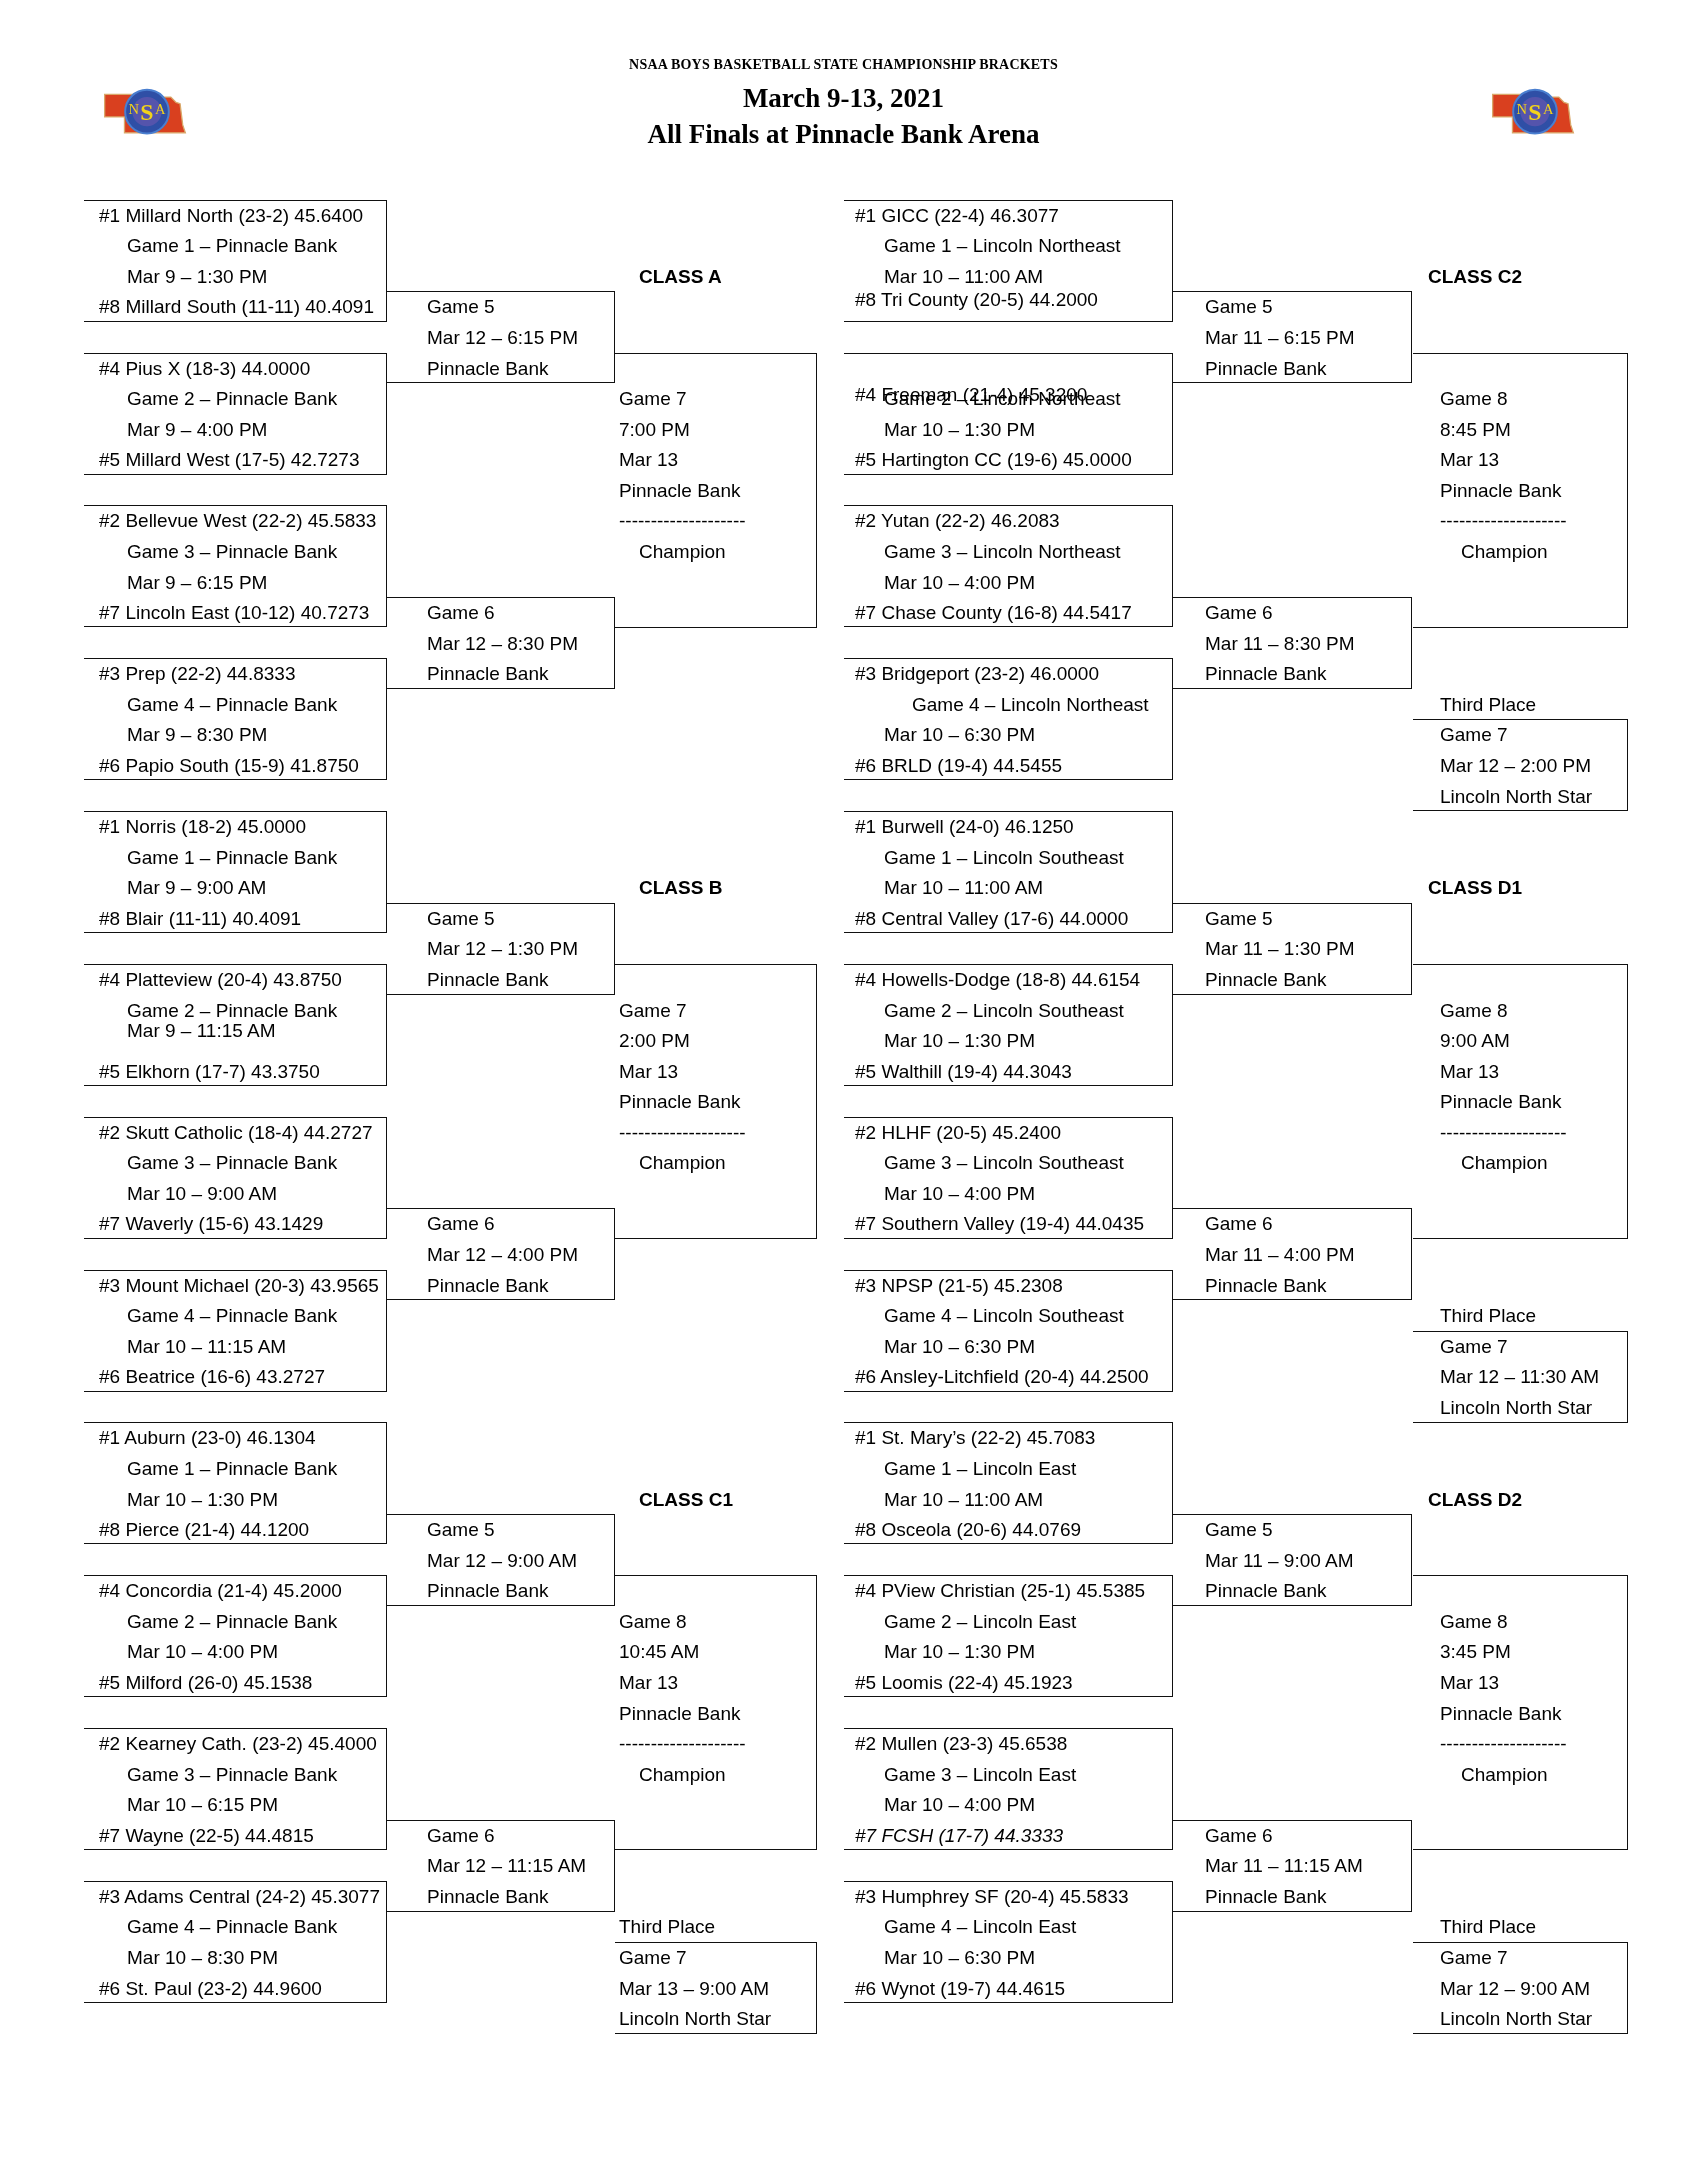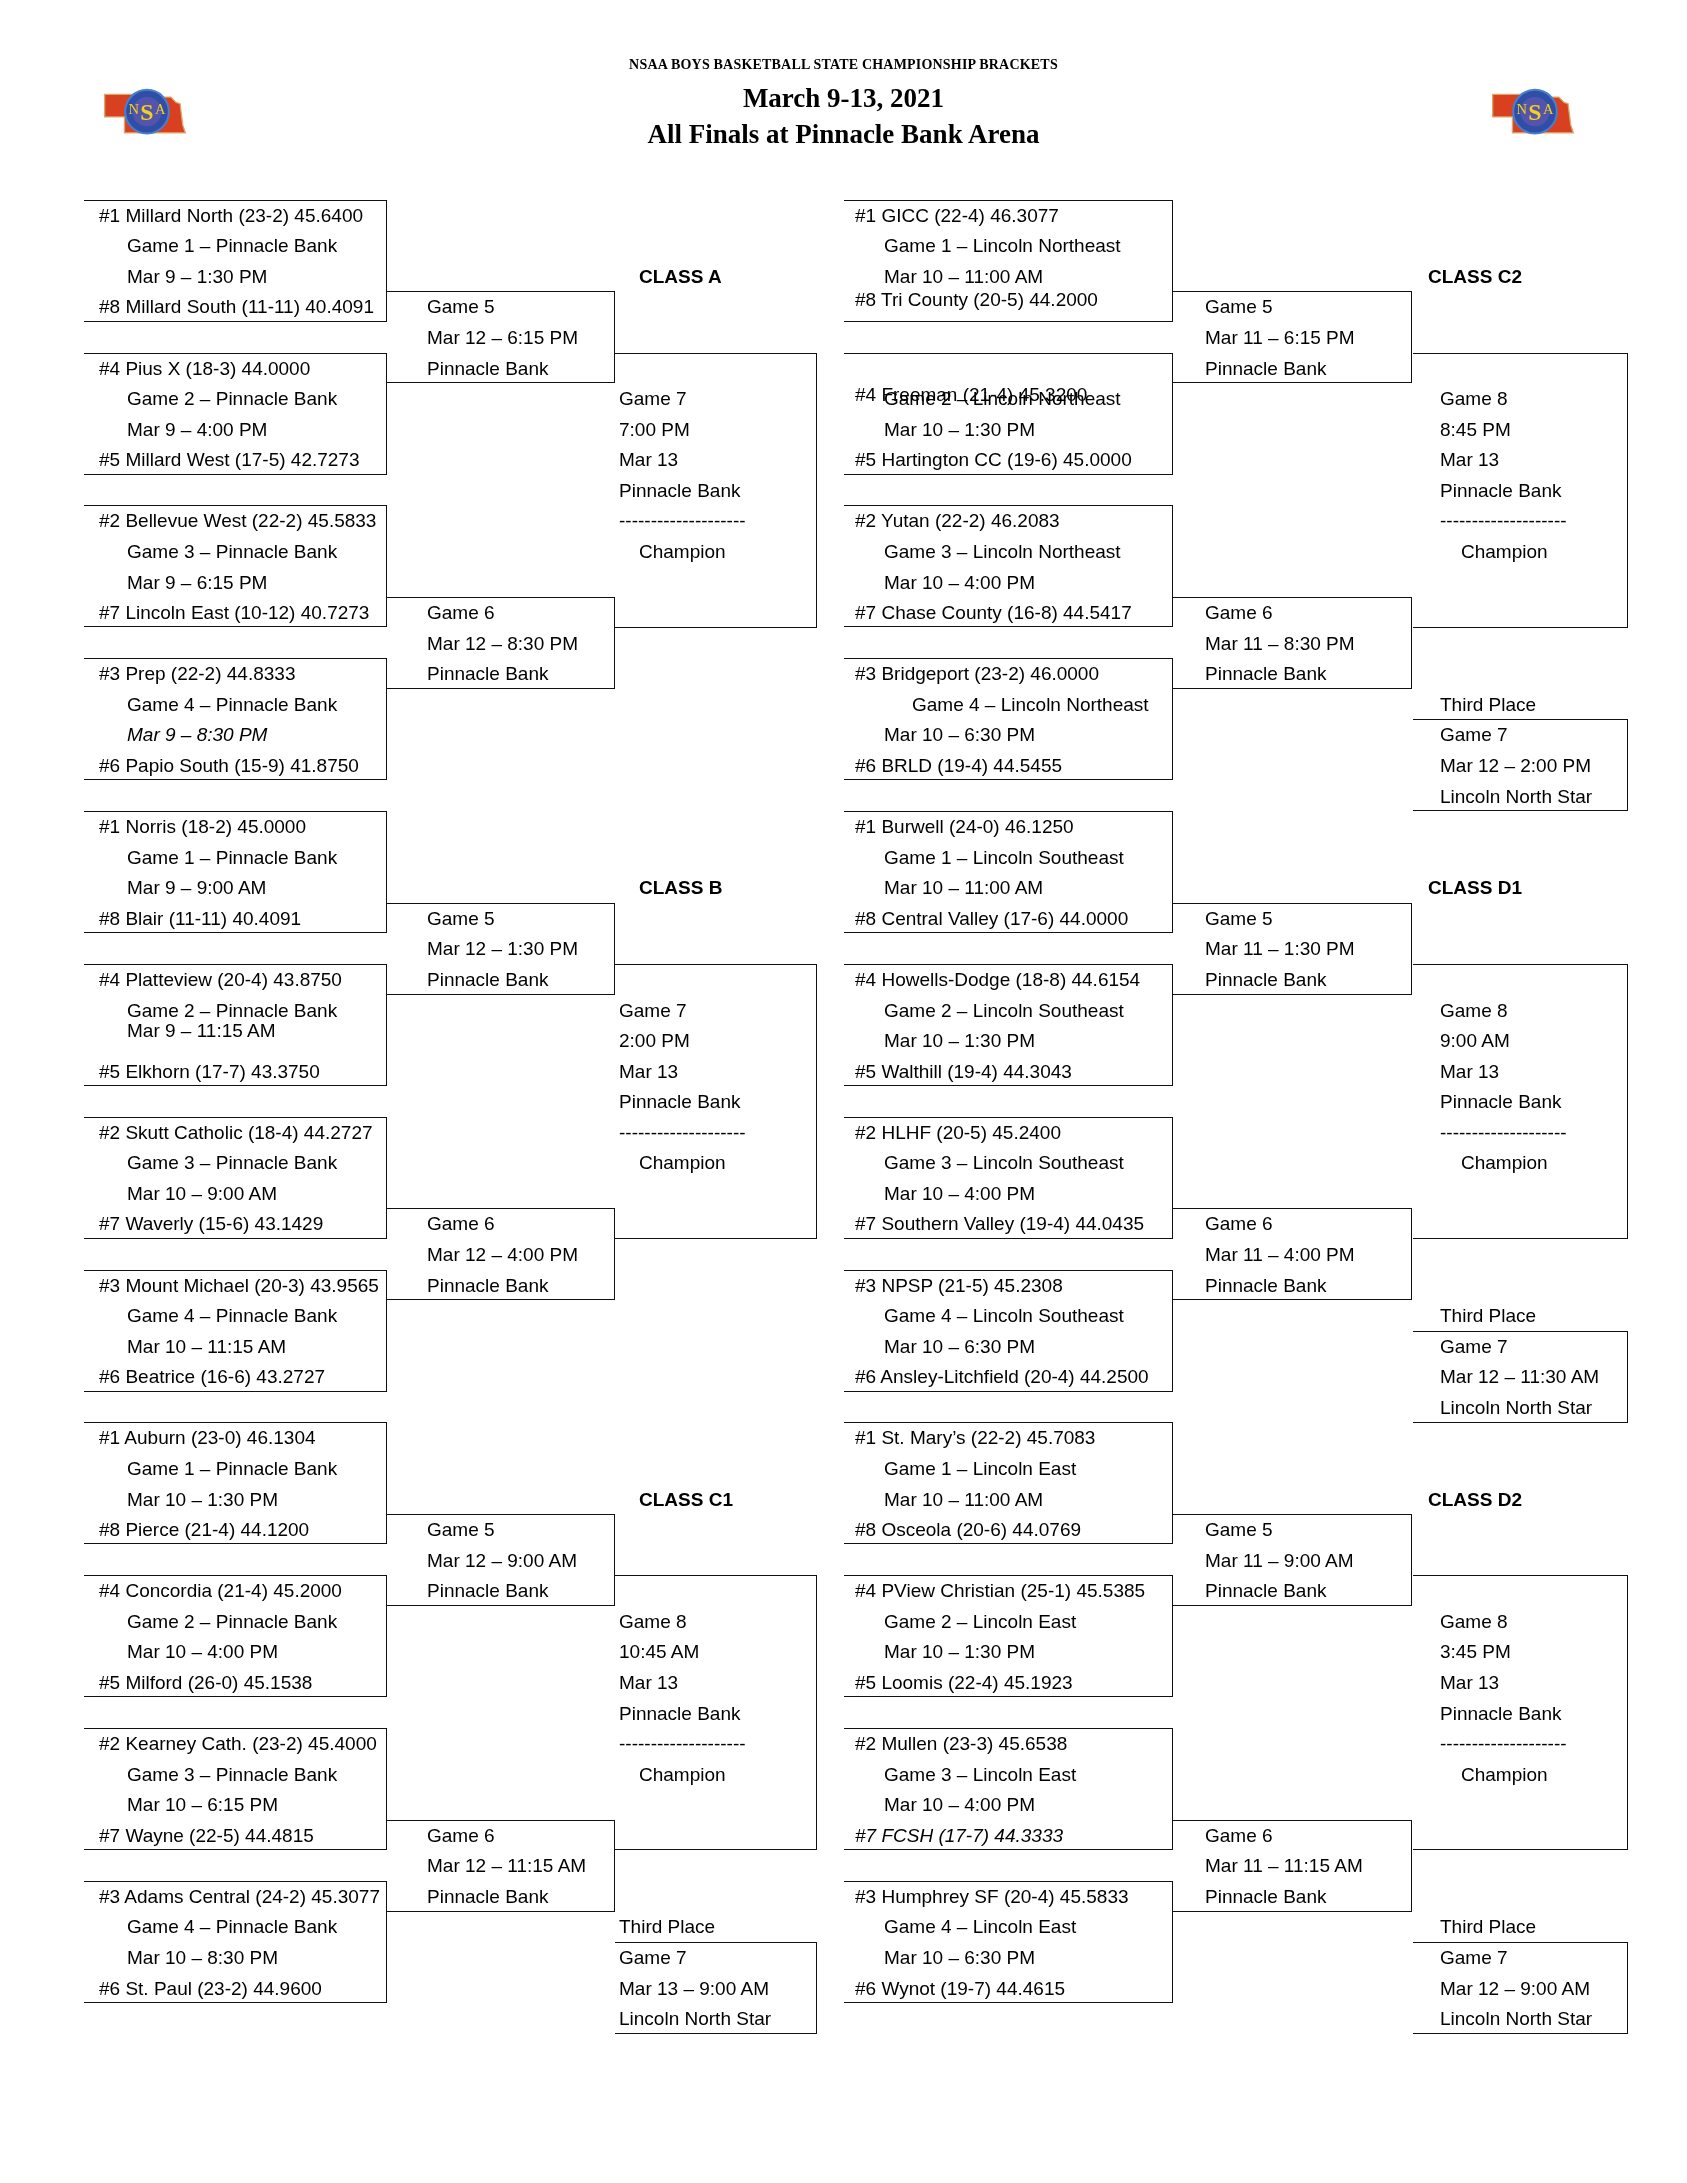--- a/index.html
+++ b/index.html
@@ -59,21 +59,21 @@
     <div class="t" style="left: 127px; top: 414px;">Mar 9 – 4:00 PM</div>
     <div class="t" style="left: 99px; top: 444px;">#5 Millard West (17-5) 42.7273</div>
     <div class="box noleft" style="left: 84px; top: 505px; width: 303px; height: 122px; border-left: none;"></div>
     <div class="t" style="left: 99px; top: 505px;">#2 Bellevue West (22-2) 45.5833</div>
     <div class="t" style="left: 127px; top: 536px;">Game 3 – Pinnacle Bank</div>
     <div class="t" style="left: 127px; top: 567px;">Mar 9 – 6:15 PM</div>
     <div class="t" style="left: 99px; top: 597px;">#7 Lincoln East (10-12) 40.7273</div>
     <div class="box noleft" style="left: 84px; top: 658px; width: 303px; height: 122px; border-left: none;"></div>
     <div class="t" style="left: 99px; top: 658px;">#3 Prep (22-2) 44.8333</div>
     <div class="t" style="left: 127px; top: 689px;">Game 4 – Pinnacle Bank</div>
-    <div class="t" style="left: 127px; top: 719px; font-style: italic;">Mar 9 – 8:30 PM</div>
+    <div class="t" style="left: 127px; top: 719px;">Mar 9 – 8:30 PM</div>
     <div class="t" style="left: 99px; top: 750px;">#6 Papio South (15-9) 41.8750</div>
     <div class="box" style="left: 387px; top: 291px; width: 228px; height: 92px; border-left: none;"></div>
     <div class="t" style="left: 427px; top: 291px;">Game 5</div>
     <div class="t" style="left: 427px; top: 322px;">Mar 12 – 6:15 PM</div>
     <div class="t" style="left: 427px; top: 353px;">Pinnacle Bank</div>
     <div class="box" style="left: 387px; top: 597px; width: 228px; height: 92px; border-left: none;"></div>
     <div class="t" style="left: 427px; top: 597px;">Game 6</div>
     <div class="t" style="left: 427px; top: 628px;">Mar 12 – 8:30 PM</div>
     <div class="t" style="left: 427px; top: 658px;">Pinnacle Bank</div>
     <div class="box final" style="left: 615px; top: 353px; width: 202px; height: 275px;"></div>

